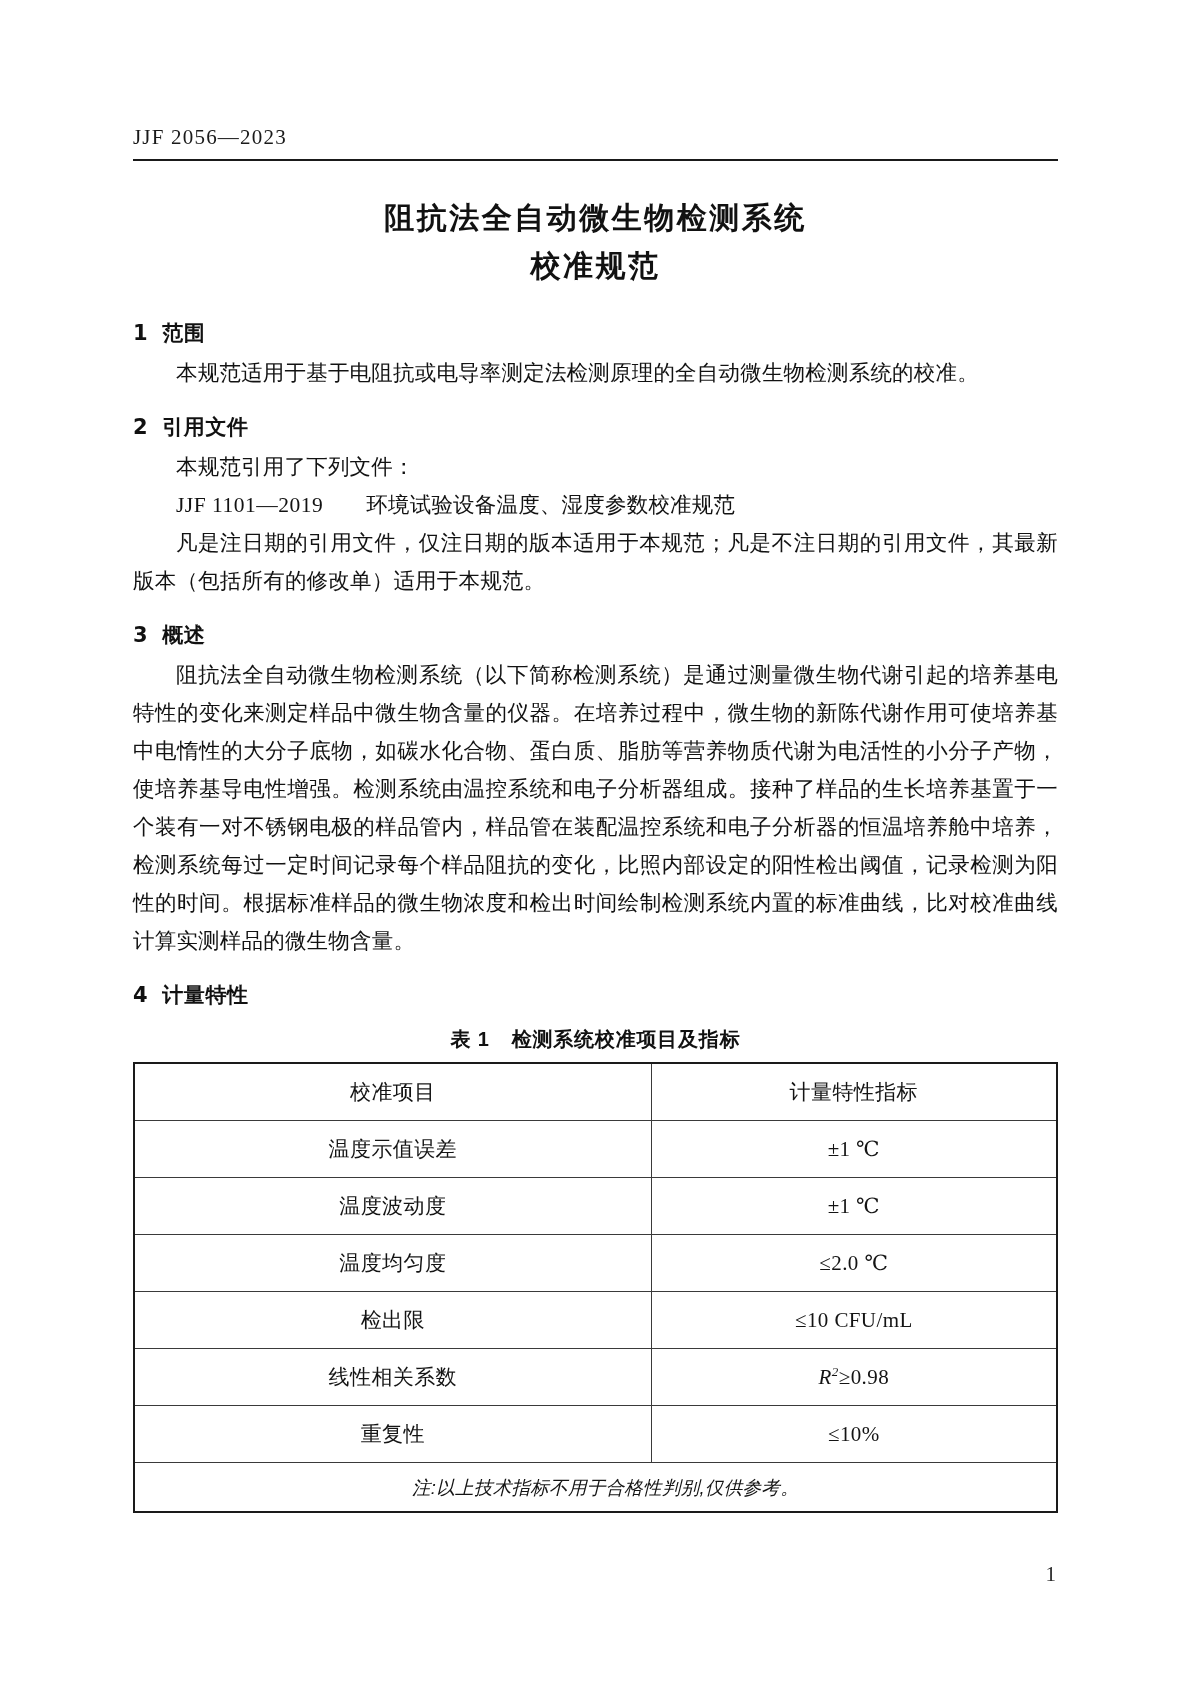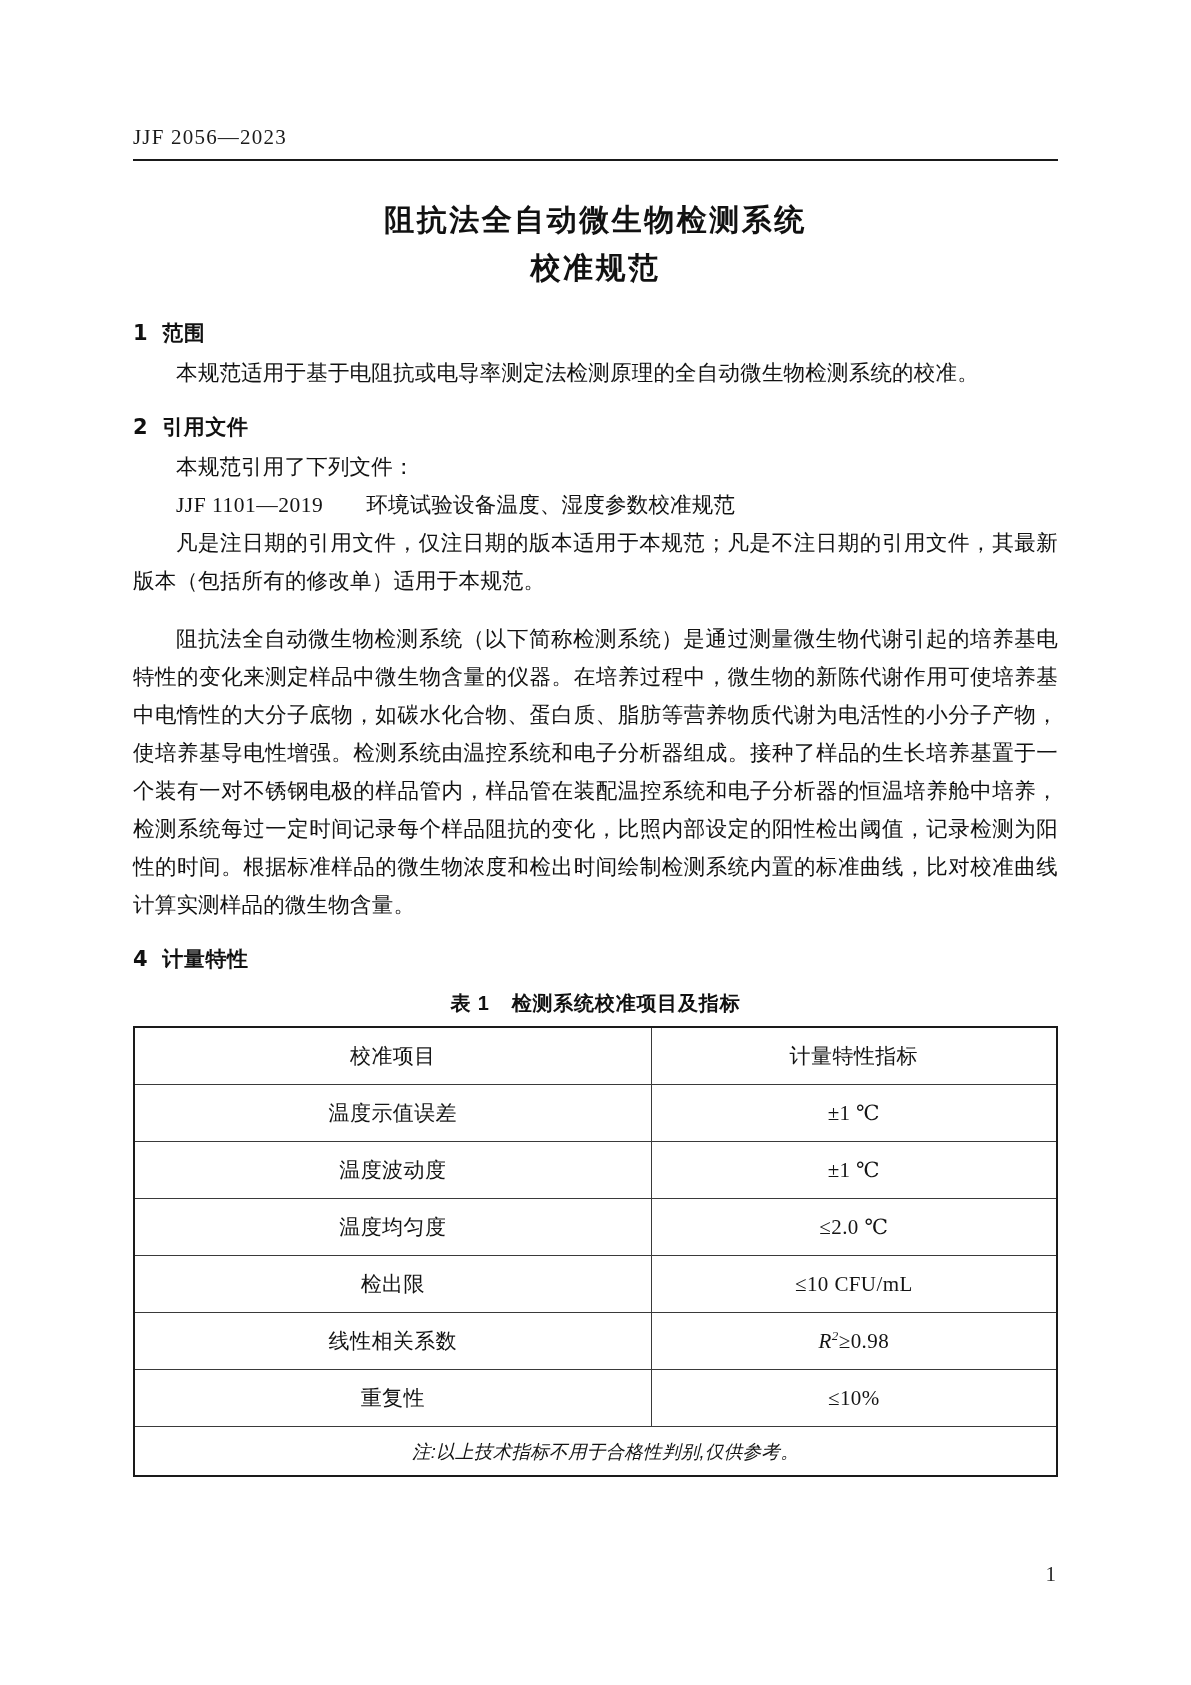--- a/index.html
+++ b/index.html
@@ -42,21 +42,21 @@
     width: 100%;
   }
 
   
   .doc-title {
     position: absolute;
     left: 133px;
     top: 196px;
     width: 925px;
     text-align: center;
-    font-family: Liberation Sans, sans-serif;
+    font-family: Liberation Mono, monospace;
     font-weight: bold;
     font-size: 30px;
     line-height: 48px;
     letter-spacing: 2.5px;
     color: #111111;
   }
   .doc-title .line2 { display: block; }
 
   
   .content {
@@ -172,20 +172,23 @@
 
     <h2 class="section">
       <span class="num">2</span><span>引用文件</span>
     </h2>
     <p class="para hang">本规范引用了下列文件：</p>
     <p class="para refline"><span class="ref-code">JJF 1101—2019</span><span class="ref-gapspace"></span><span>环境试验设备温度、湿度参数校准规范</span></p>
     <p class="para indent">凡是注日期的引用文件，仅注日期的版本适用于本规范；凡是不注日期的引用文件，其最新版本（包括所有的修改单）适用于本规范。</p>
 
     <div class="sec-gap"></div>
 
+    <h2 class="section">
+      <span class="num">3</span><span>概述</span>
+    </h2>
     <p class="para indent">阻抗法全自动微生物检测系统（以下简称检测系统）是通过测量微生物代谢引起的培养基电特性的变化来测定样品中微生物含量的仪器。在培养过程中，微生物的新陈代谢作用可使培养基中电惰性的大分子底物，如碳水化合物、蛋白质、脂肪等营养物质代谢为电活性的小分子产物，使培养基导电性增强。检测系统由温控系统和电子分析器组成。接种了样品的生长培养基置于一个装有一对不锈钢电极的样品管内，样品管在装配温控系统和电子分析器的恒温培养舱中培养，检测系统每过一定时间记录每个样品阻抗的变化，比照内部设定的阳性检出阈值，记录检测为阳性的时间。根据标准样品的微生物浓度和检出时间绘制检测系统内置的标准曲线，比对校准曲线计算实测样品的微生物含量。</p>
 
     <div class="sec-gap"></div>
 
     <h2 class="section">
       <span class="num">4</span><span>计量特性</span>
     </h2>
 
     <div class="table-caption">
       <span>表 1</span><span class="cap-gap"></span><span>检测系统校准项目及指标</span>

